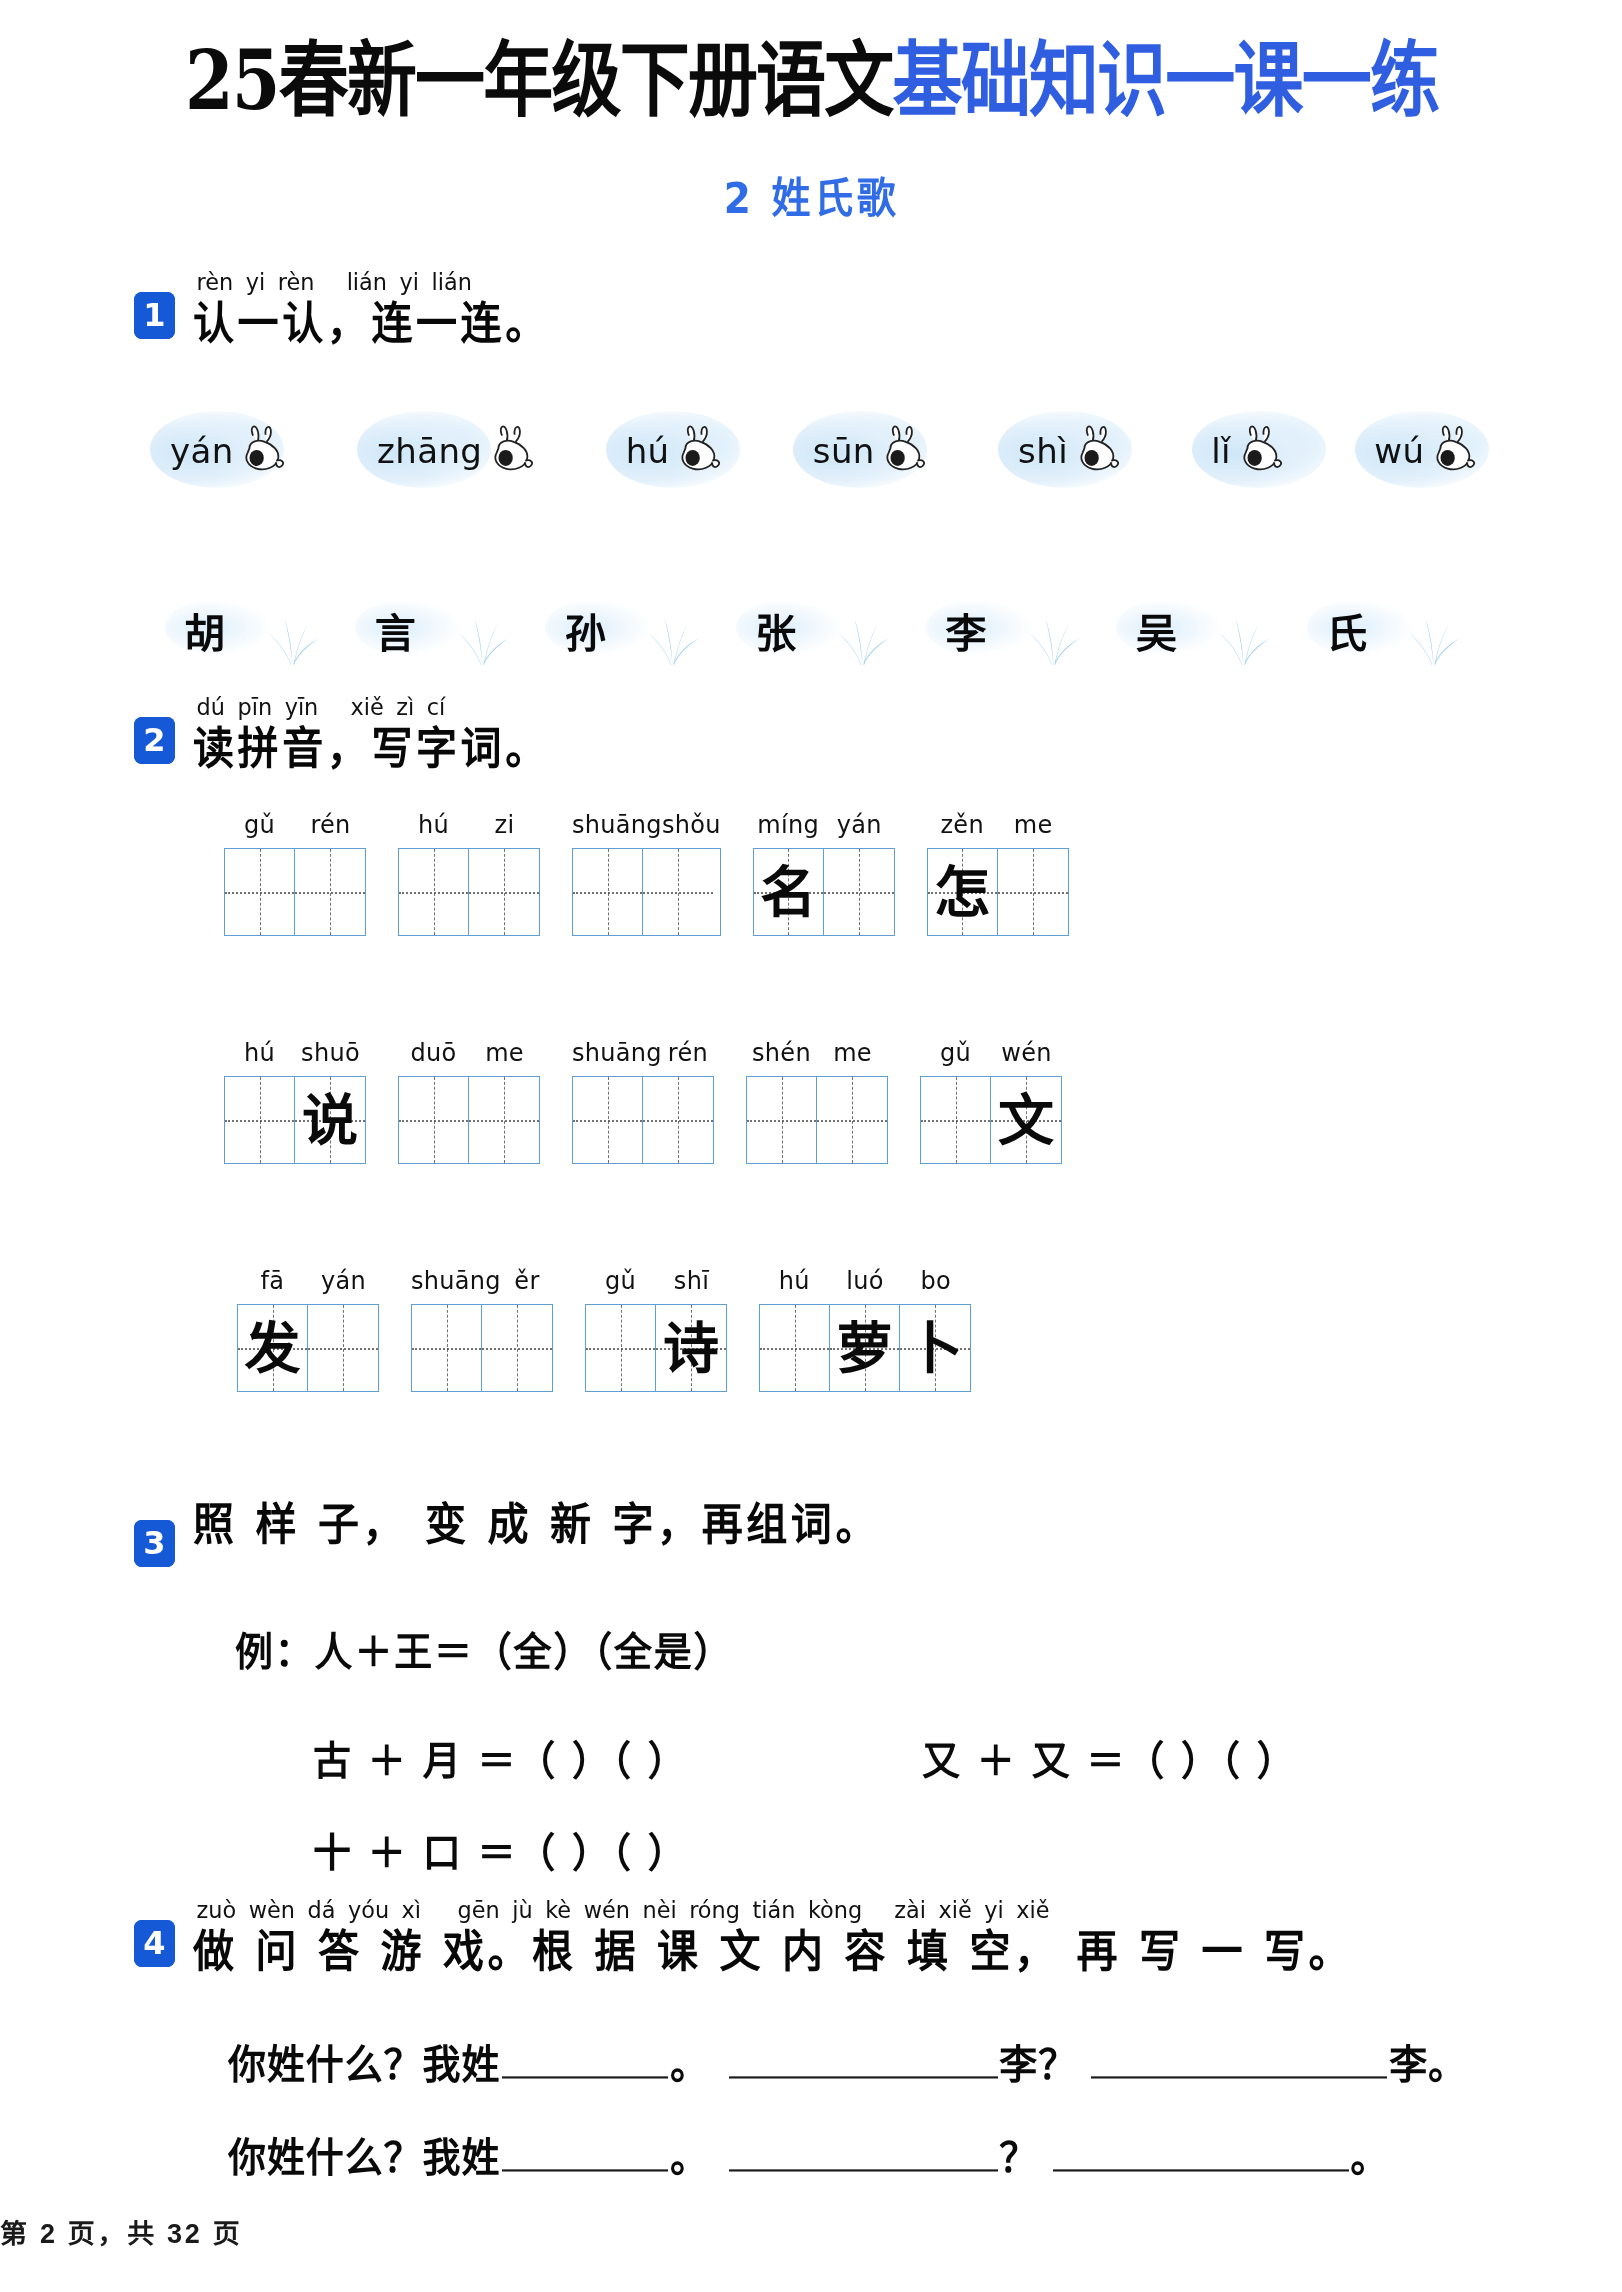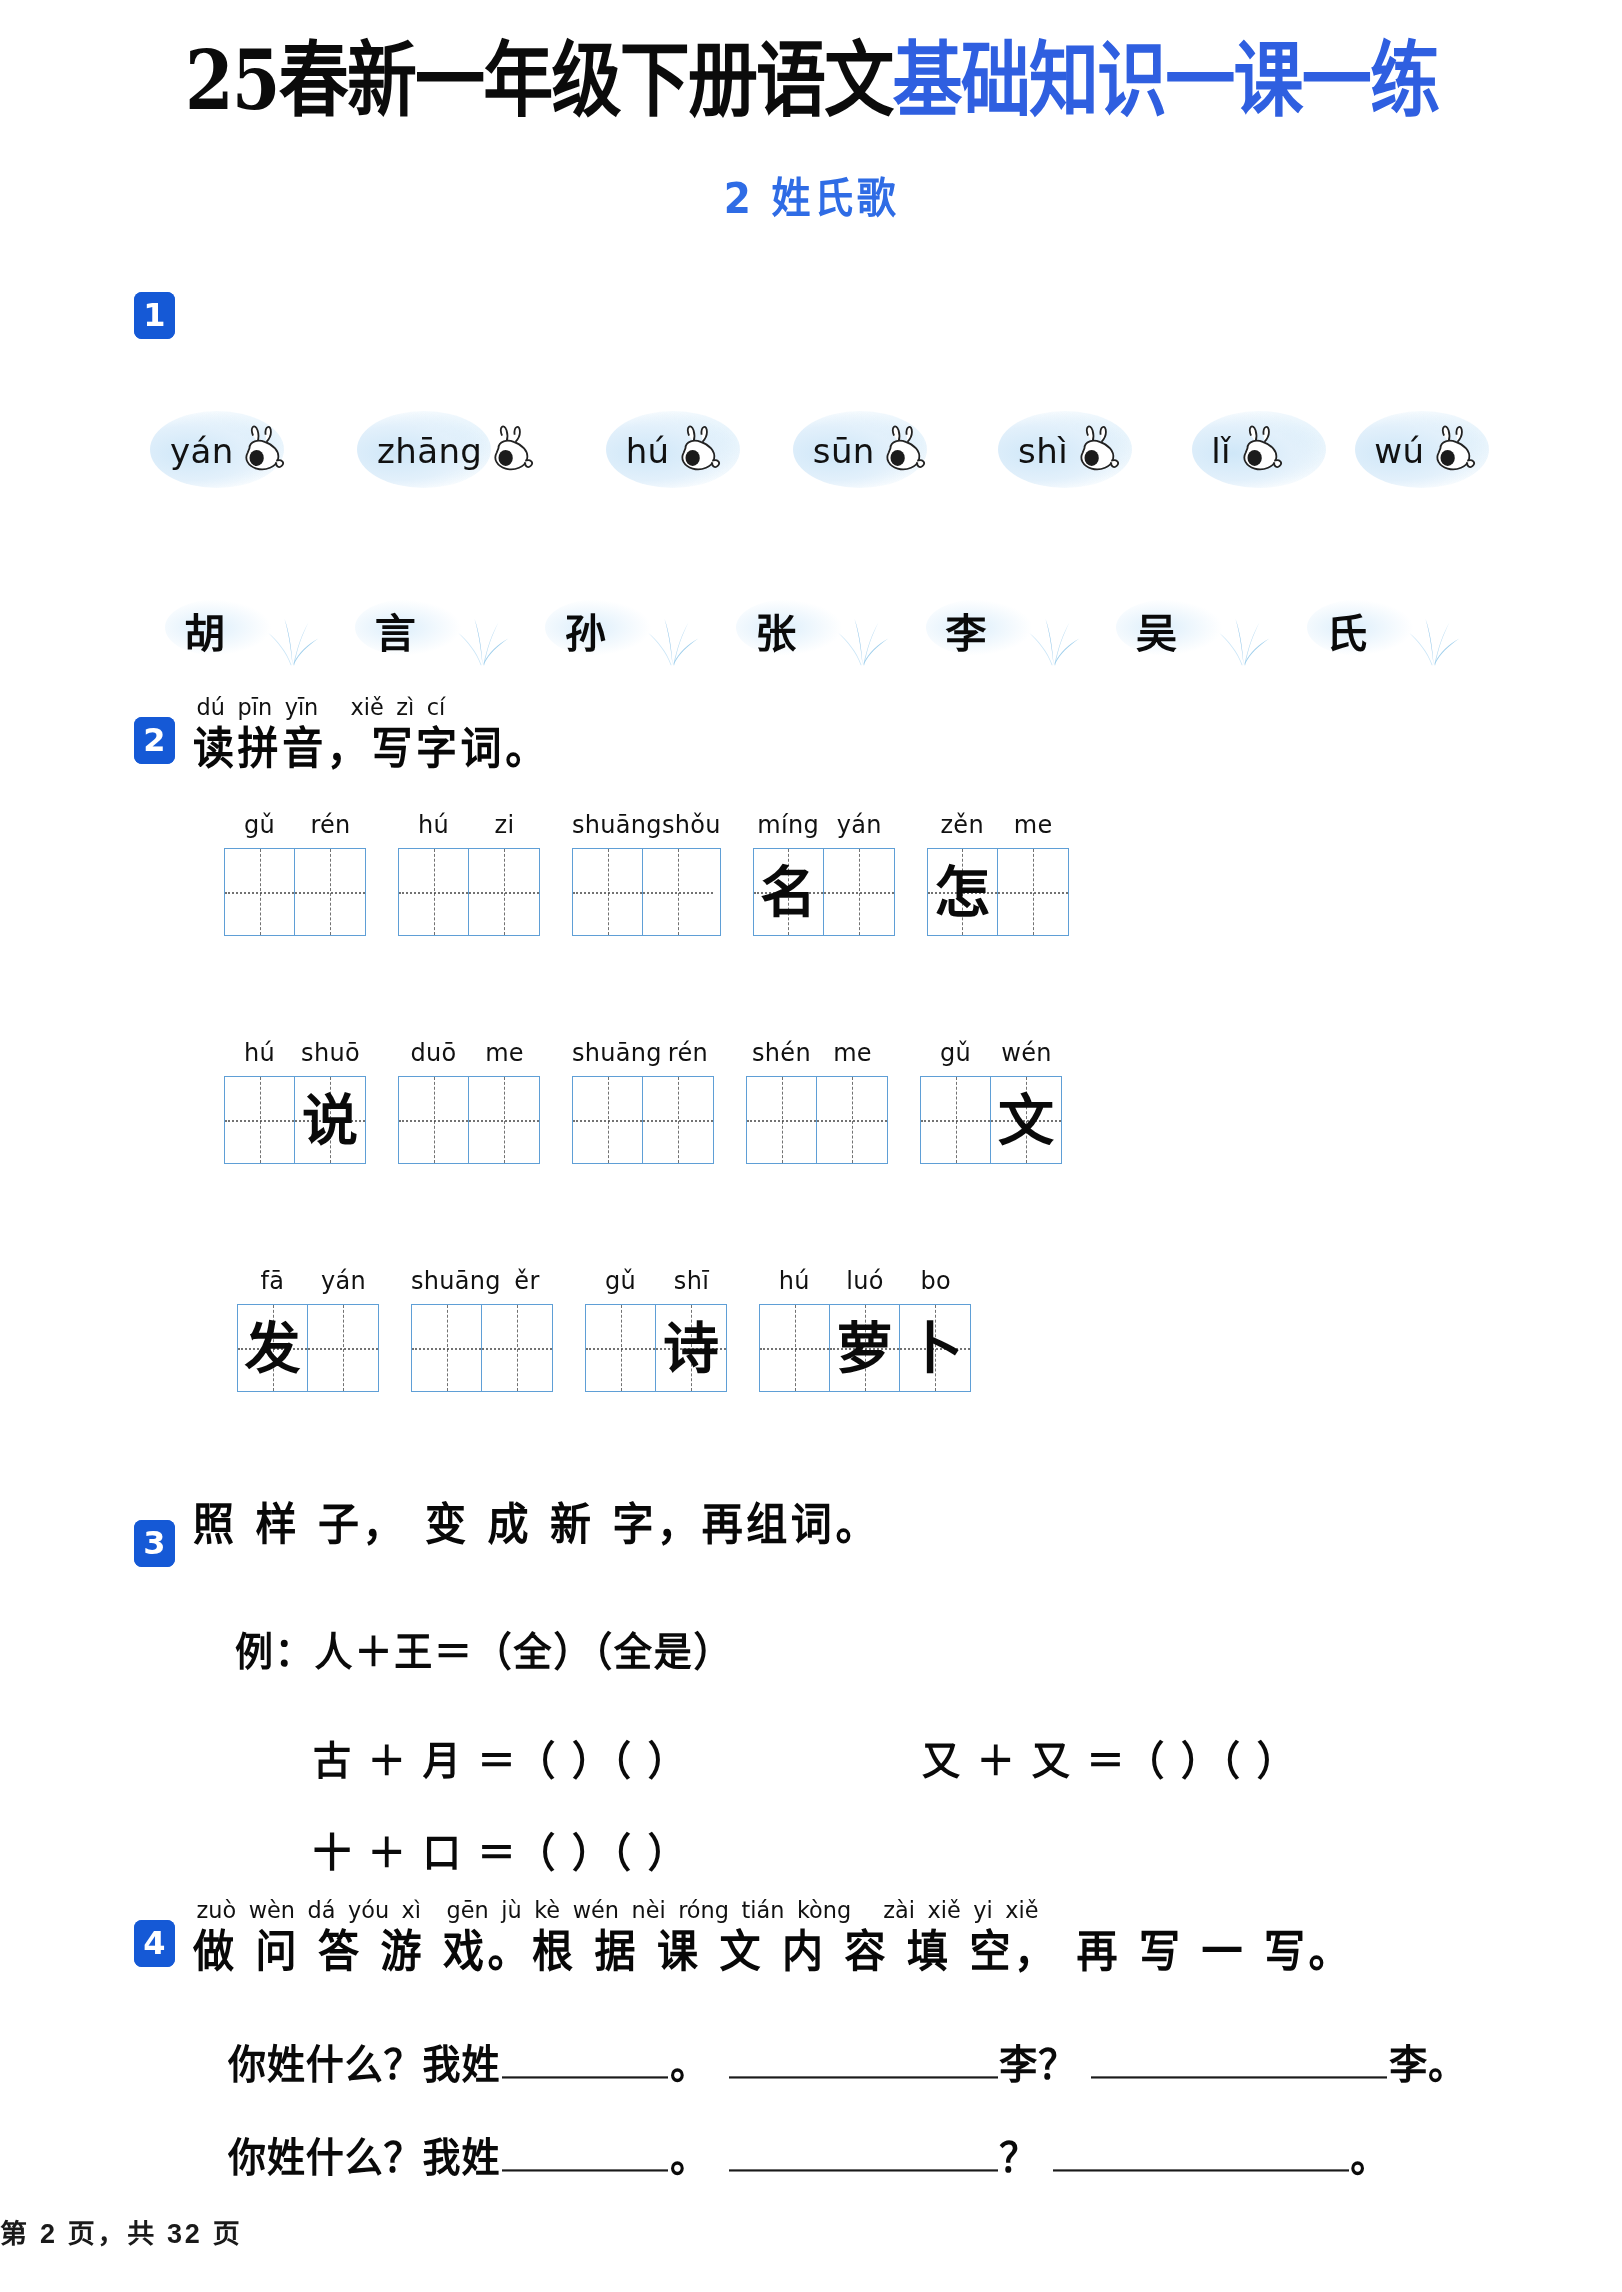--- a/index.html
+++ b/index.html
@@ -323,20 +323,26 @@
 
   <div class="title-wrap">
     <div class="title-line">
       <span class="title-black">25春新一年级下册语文</span><span class="title-blue">基础知识一课一练</span>
     </div>
   </div>
   <div class="subtitle">2  姓氏歌</div>
 
   <div class="ex" style="top:269px;">
     <div class="ex-num">1</div>
+    <div class="ex-body">
+      <div class="ex-pinyin">
+        <span>rèn</span><span>yi</span><span>rèn</span><span style="margin-left:19.7px">lián</span><span>yi</span><span>lián</span>
+      </div>
+      <div class="ex-text">认一认，连一连。</div>
+    </div>
   </div>
 
   <div class="pinyin-row">
 
     <div class="pinyin-cell">
       <span class="cloud"></span>
       <span class="py-text">yán</span>
       <span class="bunny">
         <svg width="50" height="56" viewBox="0 0 56 62">
           <path d="M18 16 C14 6, 20 2, 23 10 C25 16, 24 20, 23 23" fill="#fff" stroke="#222" stroke-width="2"></path>
@@ -749,21 +755,21 @@
 
   <div class="eq-line" style="left:235px; top:1619px;">例：人＋王＝（全）（全是）</div>
   <div class="eq-line" style="left:313px; top:1728px;">古 ＋ 月 ＝（        ）（                ）</div>
   <div class="eq-line" style="left:922px; top:1728px;">又 ＋ 又 ＝（        ）（                ）</div>
   <div class="eq-line" style="left:313px; top:1820px;">十 ＋ 口 ＝（        ）（                ）</div>
 
   <div class="ex" style="top:1897px;">
     <div class="ex-num">4</div>
     <div class="ex-body">
       <div class="ex-pinyin">
-        <span>zuò</span><span>wèn</span><span>dá</span><span>yóu</span><span>xì</span><span style="margin-left:13px">gēn</span><span>jù</span><span>kè</span><span>wén</span><span>nèi</span><span>róng</span><span>tián</span><span>kòng</span><span style="margin-left:19.7px">zài</span><span>xiě</span><span>yi</span><span>xiě</span>
+        <span>zuò</span><span>wèn</span><span>dá</span><span>yóu</span><span>xì</span><span style="margin-left:24px">gēn</span><span>jù</span><span>kè</span><span>wén</span><span>nèi</span><span>róng</span><span>tián</span><span>kòng</span><span style="margin-left:19.7px">zài</span><span>xiě</span><span>yi</span><span>xiě</span>
       </div>
       <div class="ex-text">做 问 答 游 戏。根 据 课 文 内 容 填 空， 再 写 一 写。</div>
     </div>
   </div>
 
   <div class="qa-line" style="top:2031px;">
     <span>你姓什么？我姓</span>
     <span class="blank b-sm"></span>
     <span>。</span>
     <span class="blank b-md" style="margin-left:19.7px"></span>

